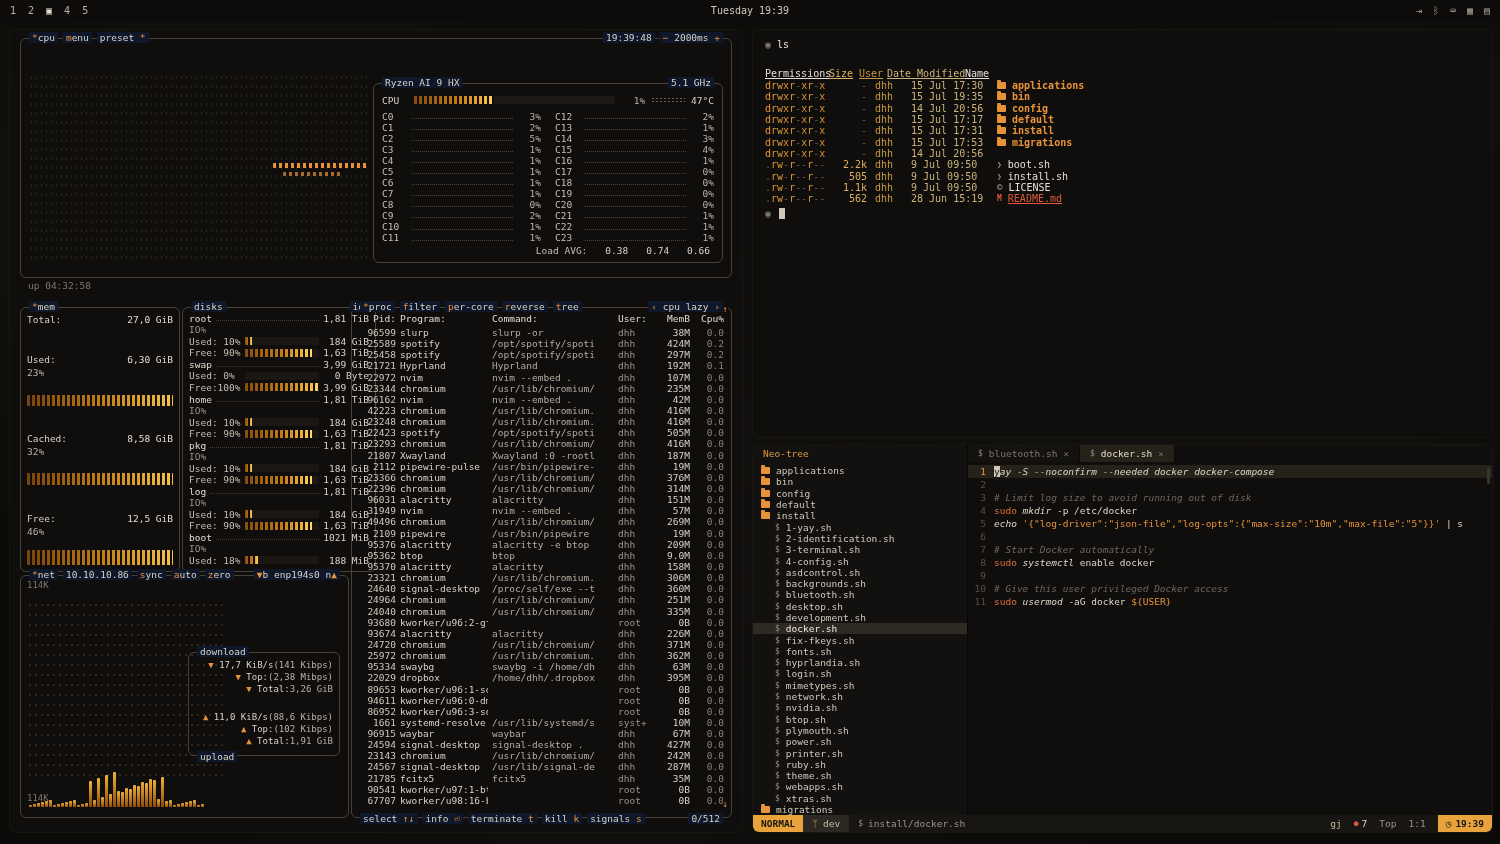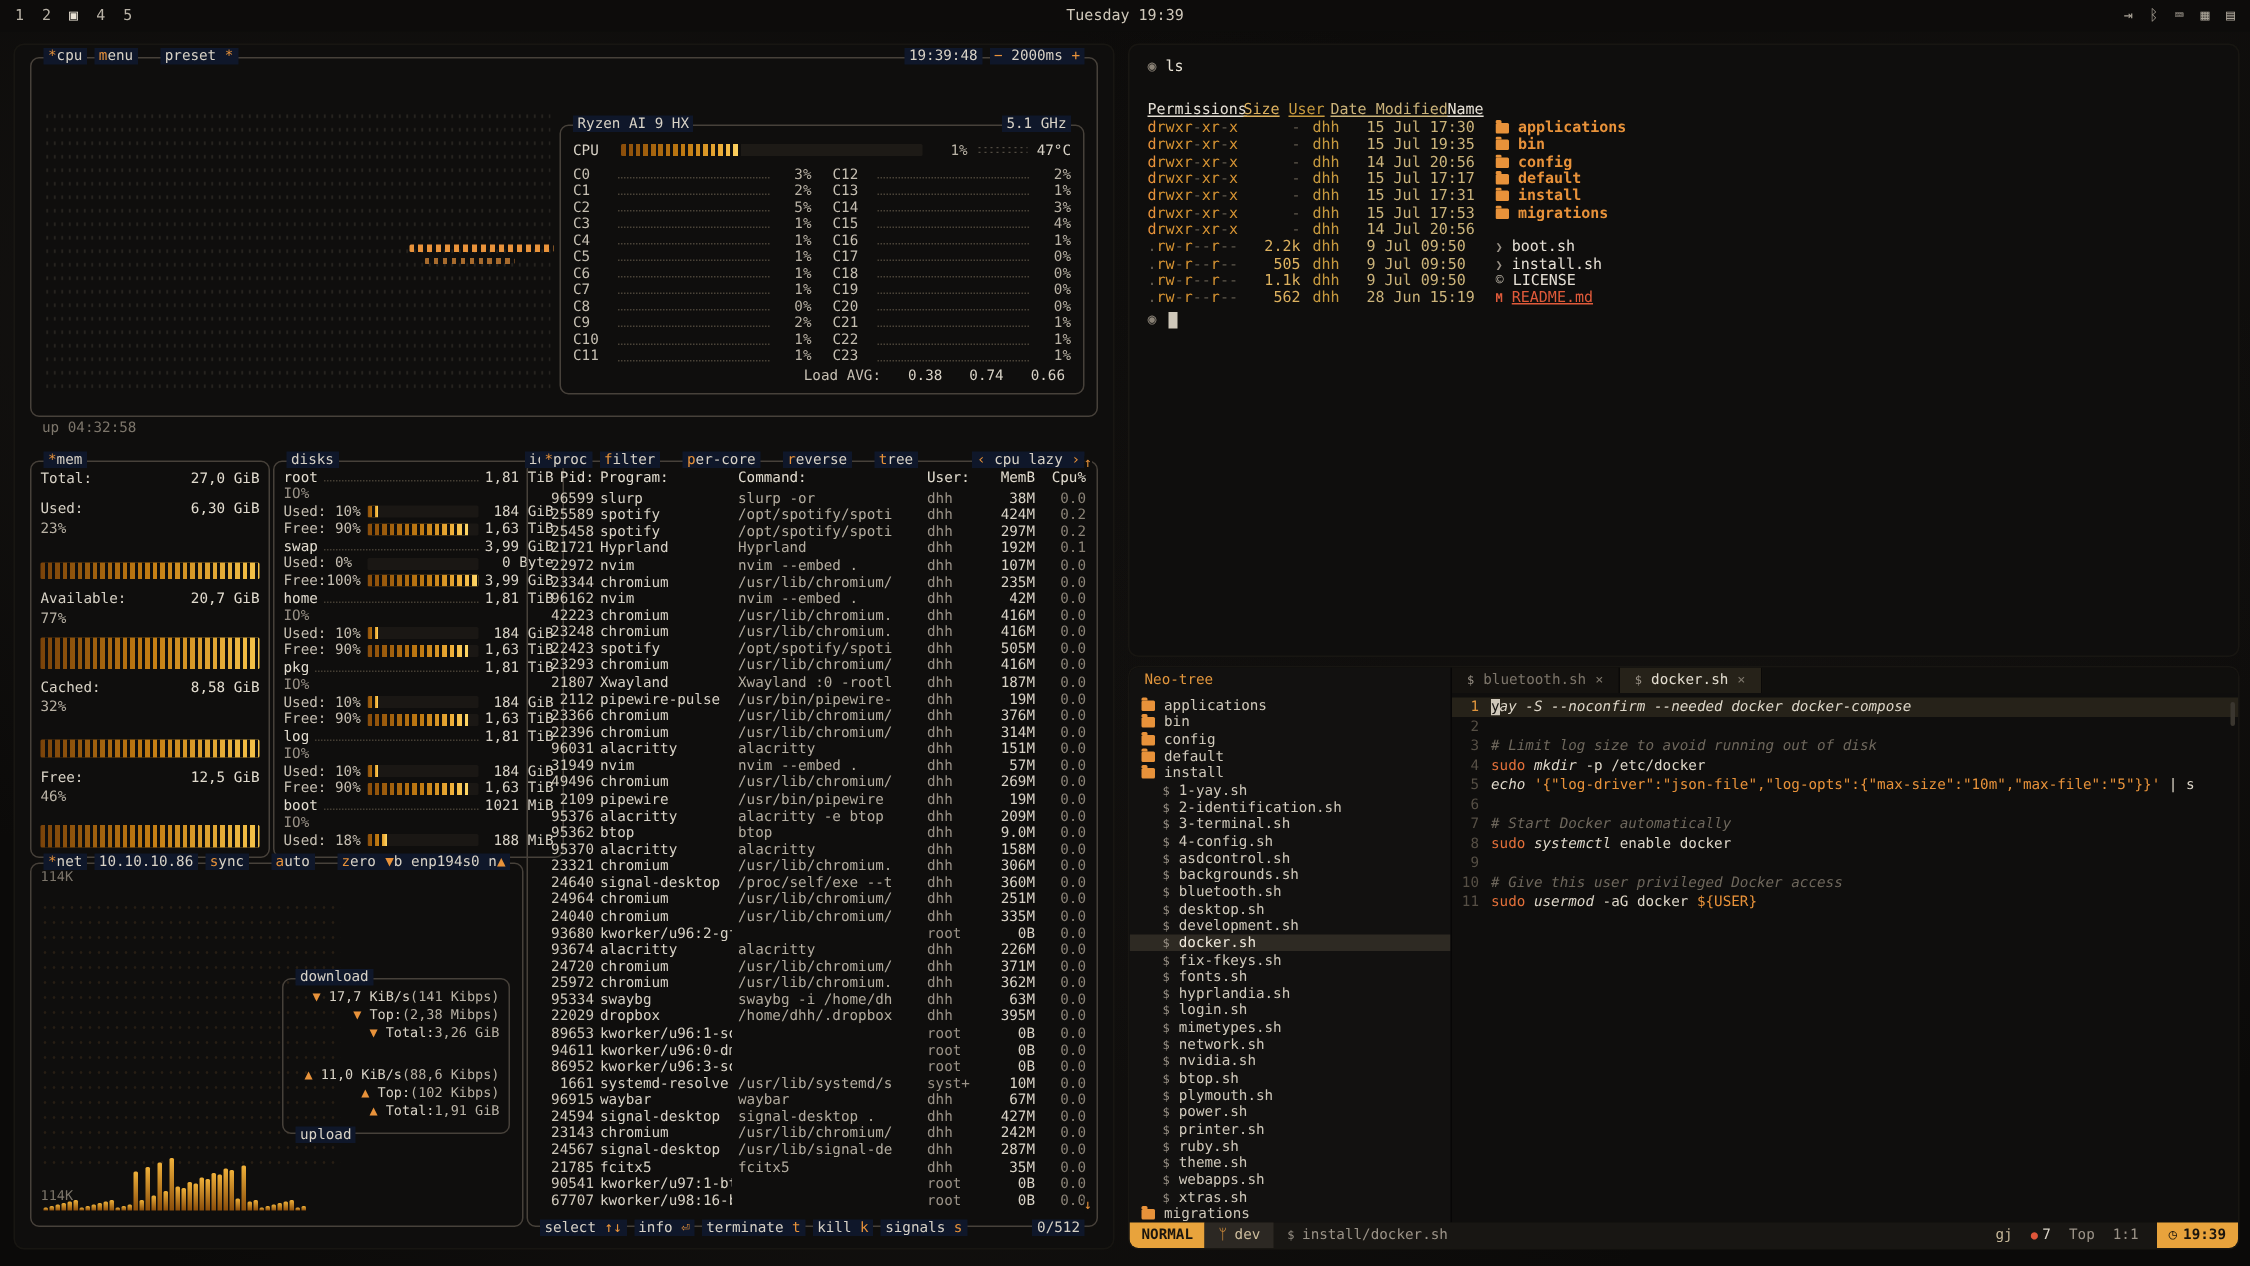--- a/index.html
+++ b/index.html
@@ -23,21 +23,21 @@
   #term-win{left:753px;top:30px;width:739px;height:407px;padding:8px 12px;font-size:10px}
   #nvim-win{left:753px;top:445px;width:739px;height:387px;font-size:9.5px;display:flex;flex-direction:column}
   
   .bbox{position:absolute;border:1px solid #47413a;border-radius:6px}
   .btitle{position:absolute;top:-7px;display:flex;gap:5px;align-items:center;z-index:2;white-space:nowrap}
   .btitle.left{left:8px}.btitle.right{right:8px}
   .btitle.bot{top:auto;bottom:-7px}
   .tok{background:#0f172a;padding:0 3px;font-size:9.5px;color:#d8d2c6}
   .key{color:#e8923a}
   .ast{color:#e8923a}
-  .btn-row{display:flex;gap:15px}
+  .btn-row{display:flex;gap:5px}
   .dim{color:#6e675c}
   
   #cpu-box{left:10px;top:8px;width:712px;height:240px}
   #cpu-graph-dots{position:absolute;left:8px;top:34px;width:338px;height:186px;
     background-image:radial-gradient(rgba(165,152,130,.20) .6px,transparent .7px);background-size:5px 9px;opacity:.8}
   .spike{position:absolute;background:repeating-linear-gradient(90deg,#e8923a 0 3px,transparent 3px 6px);border-radius:1px}
   #ryzen-box{position:absolute;left:352px;top:44px;width:350px;height:180px;border:1px solid #47413a;border-radius:6px;padding:9px 8px 6px;display:flex;flex-direction:column}
   #cpu-row{display:flex;align-items:center;gap:6px;height:14px;font-size:9.5px}
   .cpu-lbl{color:#d8d2c6;width:26px}
   .mtrack{height:8px;background:rgba(70,62,52,.25);border-radius:1px;position:relative;overflow:hidden}
@@ -376,32 +376,20 @@
           </div>
           <div class="kv">
             <span class="pct">23%</span>
           </div>
           <div class="mslot">
             <div class="mgraph" style="height: 11px;"></div>
           </div>
         </div>
         <div class="msec">
           <div class="kv">
-            <span>Available:</span>
-            <span class="kv-v">20,7 GiB</span>
-          </div>
-          <div class="kv">
-            <span class="pct">77%</span>
-          </div>
-          <div class="mslot">
-            <div class="mgraph" style="height: 21px;"></div>
-          </div>
-        </div>
-        <div class="msec">
-          <div class="kv">
             <span>Cached:</span>
             <span class="kv-v">8,58 GiB</span>
           </div>
           <div class="kv">
             <span class="pct">32%</span>
           </div>
           <div class="mslot">
             <div class="mgraph" style="height: 12px;"></div>
           </div>
         </div>

